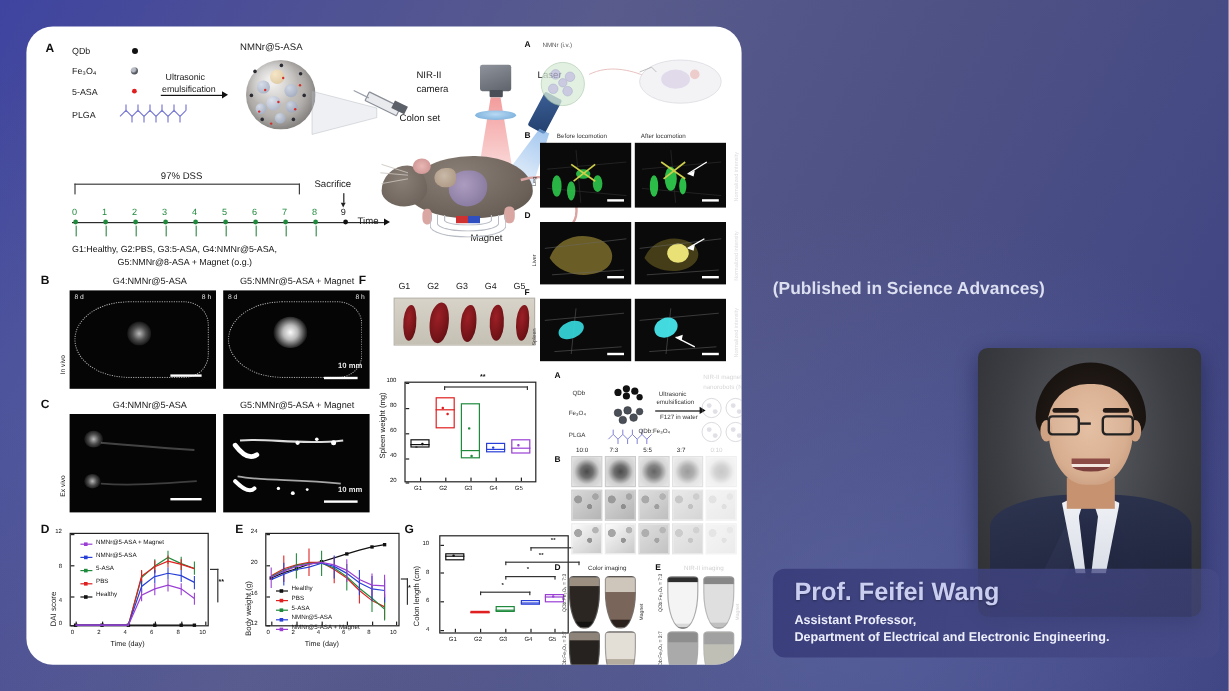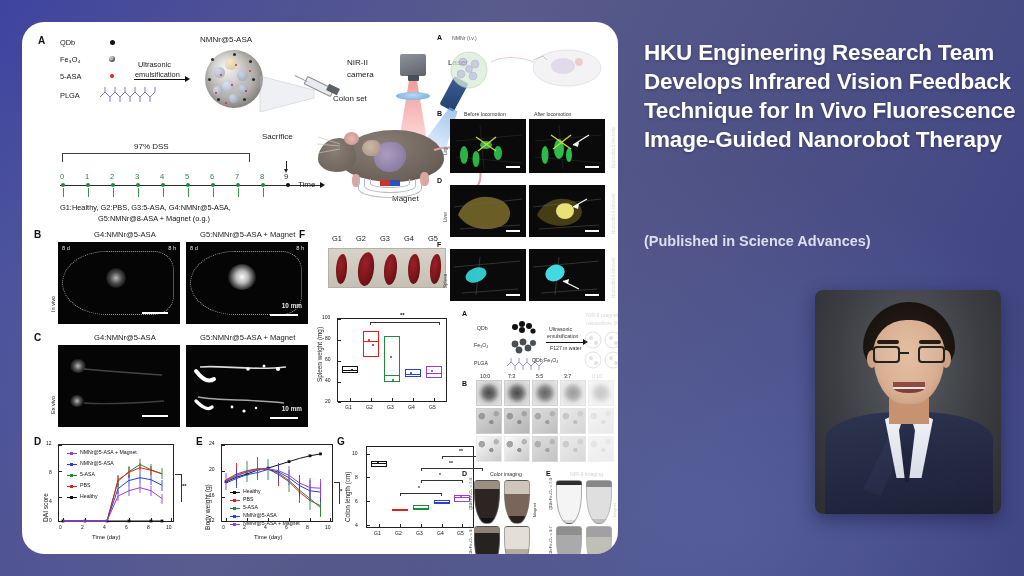--- a/index.html
+++ b/index.html
@@ -370,21 +370,21 @@
 
     <div class="magnet-red" style="left:358px;top:158px;width:10px;height:6px"></div>
     <div class="magnet-blue" style="left:368px;top:158px;width:10px;height:6px"></div>
     <div class="field-arc" style="left:348px;top:157px;width:40px;height:9px"></div>
     <div class="field-arc" style="left:342px;top:157px;width:52px;height:14px"></div>
     <div class="field-arc" style="left:336px;top:157px;width:64px;height:19px"></div>
 
     <div class="bracket" style="left:40px;top:131px;width:188px;height:9px"></div>
     <div class="lbl" style="left:112px;top:120px;font-size:8px">97% DSS</div>
 
-    <div class="lbl" style="left:240px;top:110px;font-size:8px">Sacrifice</div>
+    <div class="lbl" style="left:240px;top:127px;font-size:8px">Sacrifice</div>
     <div class="down-arrow" style="left:264px;top:139px;height:8px"></div>
 
     <div class="tl-axis" style="left:38px;top:163px;width:262px"></div>
     <div class="arrow-head" style="left:298px;top:159.8px"></div>
     <div class="lbl" style="left:276px;top:158px;font-size:8px">Time</div>
 
     <div class="tl-node" style="left:39px;top:161px"></div>
     <div class="tl-node" style="left:64px;top:161px"></div>
     <div class="tl-node" style="left:89px;top:161px"></div>
     <div class="tl-node" style="left:114px;top:161px"></div>
@@ -1015,21 +1015,20 @@
     <div class="tube" style="left:482px;top:458px;width:26px;height:44px;background:linear-gradient(180deg,#cfc6bb 0 30%,#7a655a 30% 84%,#2a211c 84% 100%)"></div>
     <div class="tube" style="left:452px;top:504px;width:26px;height:44px;background:linear-gradient(180deg,#8e8378 0 15%,#26221f 15% 88%,#141210 88% 100%)"></div>
     <div class="tube" style="left:482px;top:504px;width:26px;height:44px;background:linear-gradient(180deg,#e3ded6 0 52%,#b5aca0 52% 86%,#3a332c 86% 100%)"></div>
 
     <div class="tube" style="left:534px;top:458px;width:26px;height:44px;background:linear-gradient(180deg,#2e2e2e 0 10%,#f4f4f4 10% 92%,#d9d9d9 92% 100%)"></div>
     <div class="tube" style="left:564px;top:458px;width:26px;height:44px;background:linear-gradient(180deg,#5a5a5a 0 14%,#d4d4d4 14% 90%,#a8a8a8 90% 100%);opacity:0.72"></div>
     <div class="tube" style="left:534px;top:504px;width:26px;height:44px;background:linear-gradient(180deg,#4a4a4a 0 20%,#777 20% 92%,#5b5b5b 92% 100%);opacity:0.62"></div>
     <div class="tube" style="left:564px;top:504px;width:26px;height:44px;background:linear-gradient(180deg,#555 0 24%,#8a8a7a 24% 90%,#6a6a5a 90% 100%);opacity:0.55"></div>
   </div>
 
-  <div class="headline">HKU Engineering Research Team Develops Infrared Vision Feedback Technique for In Vivo Fluorescence Image-Guided Nanorobot Therapy</div>
   <div class="subhead">(Published in Science Advances)</div>
 
   <div class="portrait">
     <div class="p-suit"></div>
     <div class="p-lapelL"></div>
     <div class="p-lapelR"></div>
     <div class="p-shirt"></div>
     <div class="p-tie"></div>
     <div class="p-neck"></div>
     <div class="p-hair"></div>
@@ -1037,14 +1036,21 @@
     <div class="p-ear" style="left:52px"></div>
     <div class="p-ear" style="left:126px"></div>
     <div class="p-brow" style="left:62px"></div>
     <div class="p-brow" style="left:104px"></div>
     <div class="p-glass" style="left:58px"></div>
     <div class="p-glass" style="left:103px"></div>
     <div class="p-glassbridge"></div>
     <div class="p-mouth"></div>
   </div>
 
+  <div class="namecard">
+    <div class="prof-name">Prof. Feifei Wang</div>
+    <div class="prof-role">
+      <div>Assistant Professor,</div>
+      <div>Department of Electrical and Electronic Engineering.</div>
+    </div>
+  </div>
 
 </div>
 
 </body></html>

